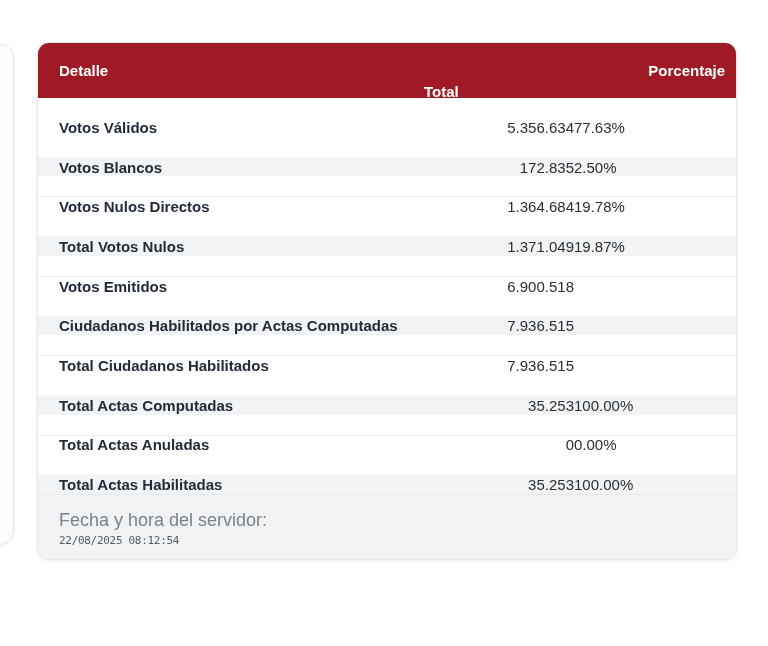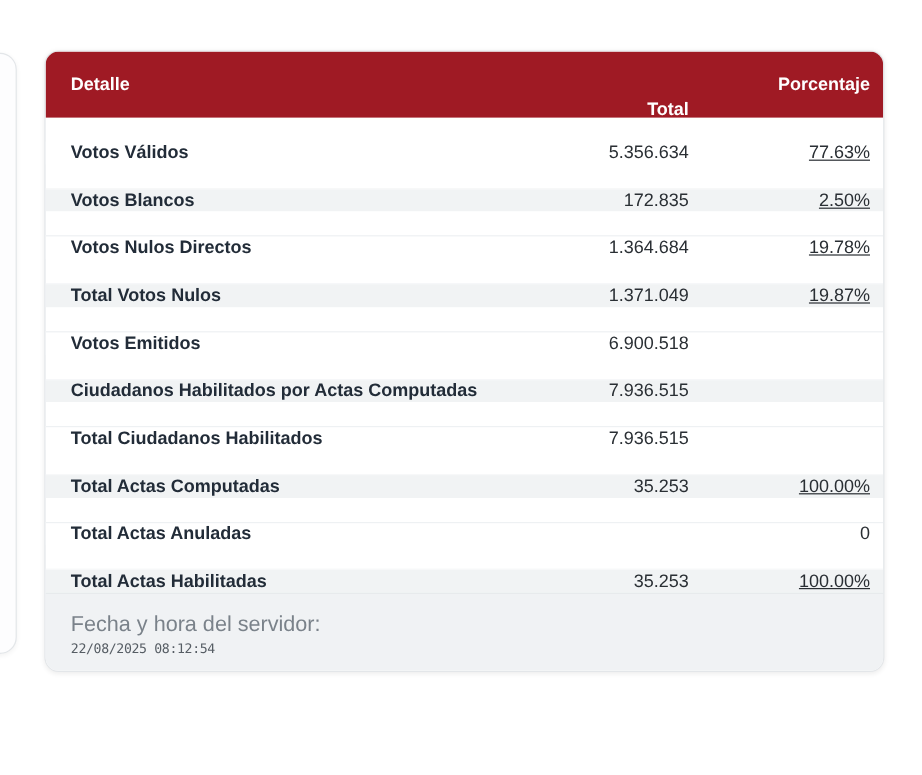--- a/index.html
+++ b/index.html
@@ -30,33 +30,33 @@
     box-shadow:0 1px 4px rgba(0,0,0,0.07);
     overflow:hidden;display:flex;flex-direction:column;
   }
 
   .thead{
     background:var(--header-bg);color:#ffffff;height:55px;flex:0 0 55px;
     display:flex;align-items:center;padding:0 11px 0 21px;
     font-size:15px;font-weight:bold;
   }
   .th-detail{flex:1;text-align:left;}
-  .th-total{width:150px;text-align:right;margin-top:42px;}
+  .th-total{width:150px;text-align:left;margin-top:42px;}
   .th-pct{width:151px;text-align:right;padding-left:24px;}
 
   .tbody{flex:1 1 auto;display:flex;flex-direction:column;}
   .tr{
     flex:1;display:flex;align-items:center;padding:0 11px 0 21px;
     background:#ffffff;border-top:1px solid #eef1f3;font-size:15px;margin-top:20px;
   }
   .tr:first-child{border-top:none;}
   .tr:nth-child(even){background:var(--stripe-bg);border-top:1px solid #f7f8f9;}
   .td-label{flex:1;color:var(--label-color);font-weight:600;}
   .td-total{width:150px;text-align:right;color:var(--value-color);}
-  .td-pct{width:151px;text-align:right;color:var(--value-color);text-decoration:underline;}
+  .td-pct{width:151px;text-align:left;color:var(--value-color);}
 
   .tfoot{
     flex:0 0 65px;background:var(--footer-bg);border-top:1px solid #e7eaec;
     padding:13px 21px 0 21px;
   }
   .server-label{font-size:18px;color:var(--muted-color);line-height:1.4;}
   .server-value{font-size:11px;color:#565d64;line-height:1.5;
     font-family:"DejaVu Sans Mono", monospace;letter-spacing:-0.3px;}
 </style>
 </head>
@@ -111,20 +111,21 @@
           <div class="td-pct"></div>
         </div>
         <div class="tr">
           <div class="td-label">Total Actas Computadas</div>
           <div class="td-total">35.253</div>
           <div class="td-pct">100.00%</div>
         </div>
         <div class="tr">
           <div class="td-label">Total Actas Anuladas</div>
           <div class="td-total">0</div>
+          <div class="td-pct">0.00%</div>
         </div>
         <div class="tr">
           <div class="td-label">Total Actas Habilitadas</div>
           <div class="td-total">35.253</div>
           <div class="td-pct">100.00%</div>
         </div>
       </div>
 
     <div class="tfoot">
       <div class="server-label">Fecha y hora del servidor:</div>

